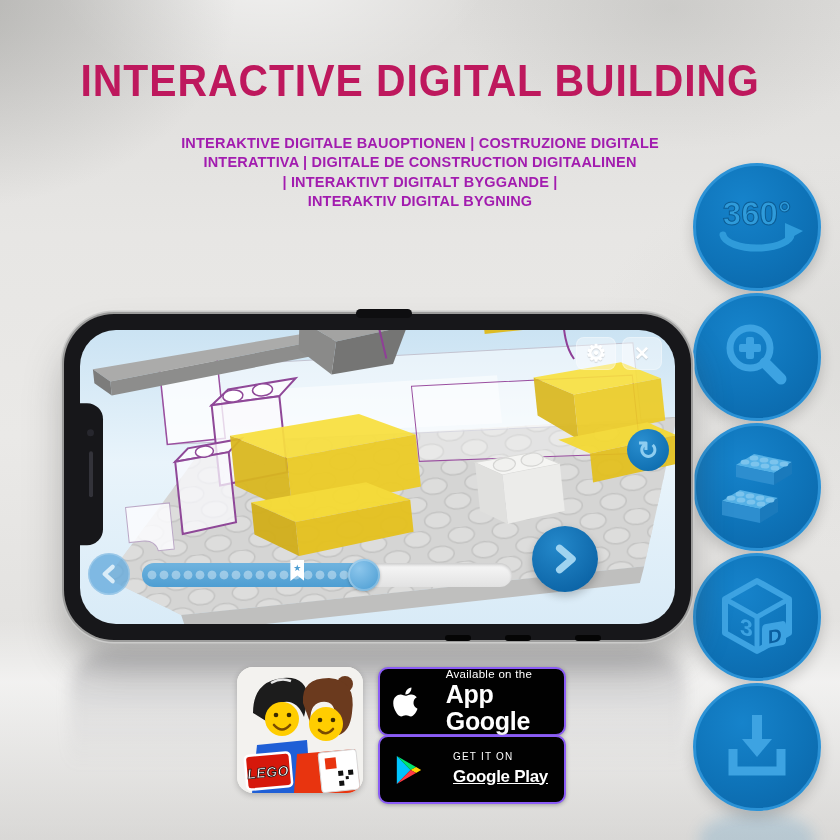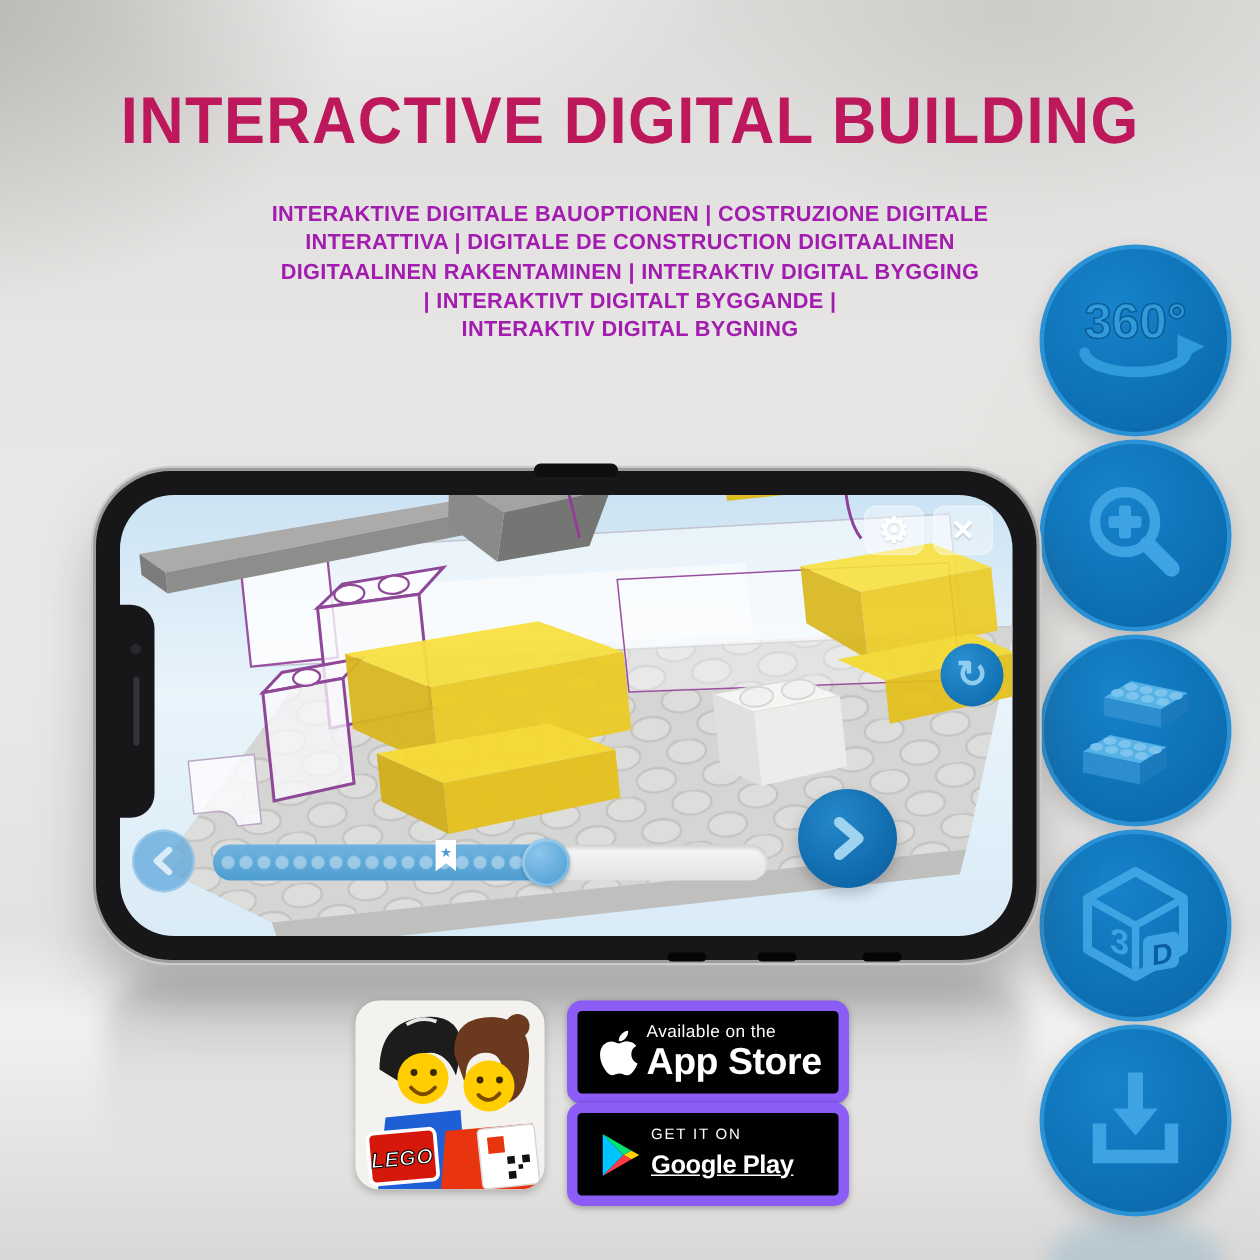--- a/index.html
+++ b/index.html
@@ -85,43 +85,42 @@
   .reflection { position:absolute; left:70px; top:650px; width:616px; height:150px; z-index:1;
     border-radius:40px; filter:blur(7px);
     background:linear-gradient(180deg, rgba(120,120,126,.30), rgba(150,150,156,.12) 45%, transparent 78%); }
   .refl-circle { position:absolute; left:699px; top:812px; width:116px; height:55px; z-index:1;
     border-radius:50%; background:rgba(14,116,186,.16); filter:blur(7px); }
 
   
   .app-icon { position:absolute; left:237px; top:667px; width:126px; height:126px; z-index:6;
     border-radius:16px; overflow:hidden; background:#f3f2ef; box-shadow:0 2px 6px rgba(0,0,0,.22); }
   .store-badge { position:absolute; left:378px; width:188px; height:69px; z-index:6;
-    background:#010101; border:7px solid #8b5cf6; border-radius:10px;
-    display:flex; align-items:center; padding-left:13px; gap:4px;
+    background:#010101; border:2px solid #8b5cf6; border-radius:10px;
+    display:flex; align-items:center; padding-left:13px; gap:28px;
     box-shadow:0 1px 4px rgba(0,0,0,.3); color:#fff; }
   .badge-appstore { top:667px; } .badge-play { top:735px; }
   .badge-l1 { font-size:11.5px; letter-spacing:.3px; line-height:13px; }
   .badge-l2 { font-size:25px; font-weight:600; line-height:27px; letter-spacing:-.3px; }
   .badge-play .badge-l1 { font-size:10px; letter-spacing:1.2px; }
   .badge-play .badge-l2 { font-size:17px;text-decoration:underline; }
 </style>
 </head>
 <body>
 
 <div class="bg"></div>
 <div class="bg-floor"></div>
 <div class="reflection"></div>
 <div class="refl-circle"></div>
 
 <h1 class="title"><span class="title-inner">INTERACTIVE DIGITAL BUILDING</span></h1>
 
 <div class="subtitle">
   <div>INTERAKTIVE DIGITALE BAUOPTIONEN | COSTRUZIONE DIGITALE</div>
   <div>INTERATTIVA | DIGITALE DE CONSTRUCTION DIGITAALINEN</div>
-  <div>DIGITAALINEN RAKENTAMINEN | INTERAKTIV DIGITAL BYGGING</div>
   <div>| INTERAKTIVT DIGITALT BYGGANDE |</div>
   <div>INTERAKTIV DIGITAL BYGNING</div>
 </div>
 
 <div class="features">
   <div class="feature f1">
     <svg width="96" height="76" viewBox="0 0 96 76">
       <text x="48" y="36" text-anchor="middle" font-size="33" font-weight="bold" fill="#2f9bda" stroke="#0c5c94" stroke-width="1">360°</text>
       <path d="M14 46 a34 14 0 1 0 68 -2" fill="none" stroke="#2f9bda" stroke-width="7" stroke-linecap="round"></path>
       <polygon points="76,34 94,42 76,52" fill="#2f9bda"></polygon>
@@ -323,21 +322,21 @@
     </g>
   </svg>
 </div>
 
 <div class="store-badge badge-appstore">
   <svg width="29" height="34" viewBox="0 0 384 512">
     <path fill="#fff" d="M318.7 268.7c-.2-36.7 16.4-64.4 50-84.8-18.8-26.9-47.2-41.7-84.7-44.6-35.5-2.7-74.3 20.7-88.5 20.7-15 0-49.4-19.7-76.4-19.7C63.3 141.2 4 184.8 4 273.5q0 39.3 14.4 81.2c12.8 36.7 59 126.7 107.2 125.2 25.2-.6 43-17.9 75.8-17.9 31.8 0 48.3 17.9 76.4 17.9 48.6-.7 90.4-82.5 102.6-119.3-65.2-30.7-61.7-90-61.7-91.9zm-56.6-164.2c27.3-32.4 24.8-61.9 24-72.5-24.1 1.4-52 16.4-67.9 34.9-17.5 19.8-27.8 44.3-25.6 71.9 26.1 2 49.9-11.4 69.5-34.3z"></path>
   </svg>
   <div>
     <div class="badge-l1">Available on the</div>
-    <div class="badge-l2">App Store</div>
+    <div class="badge-l2">App Google</div>
   </div>
 </div>
 
 <div class="store-badge badge-play">
   <svg width="32" height="34" viewBox="0 0 100 100">
     <polygon points="12,6 12,94 55,50" fill="#00c4ff"></polygon>
     <polygon points="12,6 72,41 55,50" fill="#00e571"></polygon>
     <polygon points="72,41 88,50 72,59 55,50" fill="#ffd400"></polygon>
     <polygon points="12,94 55,50 72,59" fill="#ff3a44"></polygon>
   </svg>

